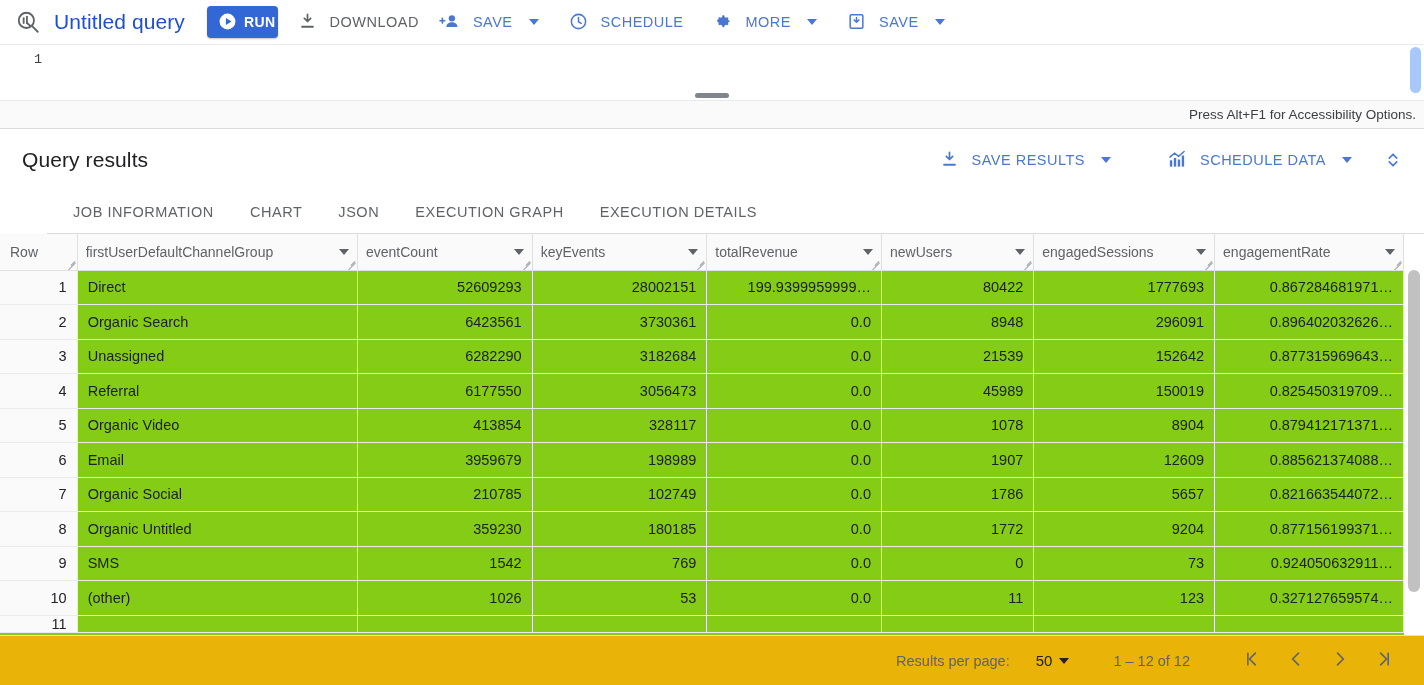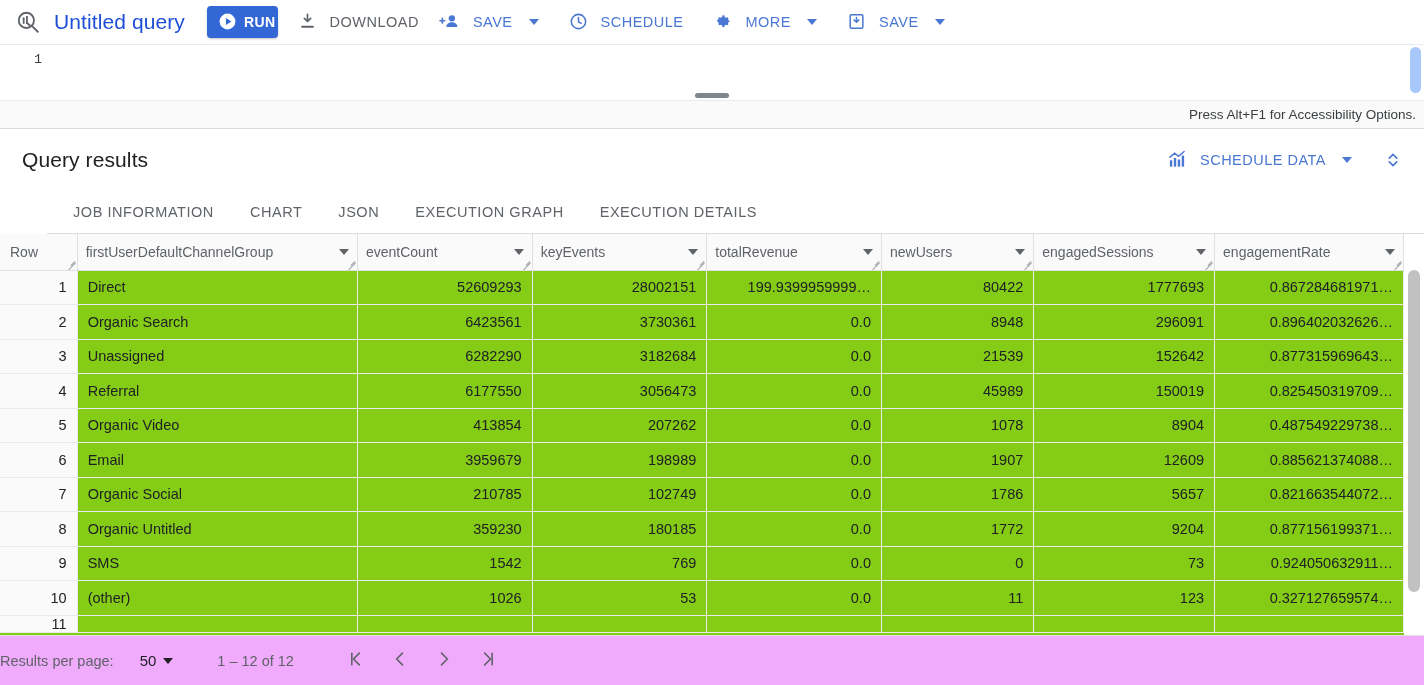--- a/index.html
+++ b/index.html
@@ -202,24 +202,24 @@
     background: #c1c1c1;
   }
   .vscroll-track {
     position: absolute; top: 0; right: 0; bottom: 0;
     width: 20px; background: #fff; border-left: 1px solid #fff;
   }
 
   
   .footer {
     height: 50px; min-height: 50px;
-    display: flex; align-items: center; 
+    display: flex; align-items: center; justify-content: flex-end;
     gap: 0; padding-right: 18px;
     border-top: 1px solid #e0e0e0;
-    background: #f0abfc;
+    background: #eab308;
     font-size: 14.5px; color: #5f6368;
   }
   .rpp-label { margin-right: 26px; }
   .rpp-select {
     display: inline-flex; align-items: center; gap: 7px;
     color: #202124; font-size: 15px; cursor: pointer;
     margin-right: 44px;
   }
   .rpp-caret {
     width: 0; height: 0;
@@ -332,20 +332,30 @@
     <div class="drag-handle"></div>
     <div class="a11y-bar">
       <span>Press Alt+F1 for Accessibility Options.</span>
     </div>
   </div>
 
   <div class="results-head">
     <div class="results-title">Query results</div>
     <div class="spacer"></div>
 
+    <button class="tb-btn">
+      <span class="ico">
+        <svg width="19" height="19" viewBox="0 0 24 24" fill="#4a77d4">
+            <path d="M12 3v9m0 0l-4-4m4 4l4-4" stroke="#4a77d4" stroke-width="2.2" fill="none" stroke-linecap="round"></path>
+            <rect x="4" y="17.5" width="16" height="2.4" rx="1"></rect>
+          </svg>
+      </span>
+      <span>SAVE RESULTS</span>
+      <span class="caret"></span>
+    </button>
 
     <div style="width:36px"></div>
 
     <button class="tb-btn">
       <span class="ico">
         <svg width="20" height="19" viewBox="0 0 24 24" fill="#4a77d4">
             <rect x="3" y="13" width="3" height="8"></rect>
             <rect x="8" y="10" width="3" height="11"></rect>
             <rect x="13" y="12" width="3" height="9"></rect>
             <rect x="18" y="7" width="3" height="14"></rect>
@@ -483,25 +493,25 @@
             <td class="num-cell">3056473</td>
             <td class="num-cell">0.0</td>
             <td class="num-cell">45989</td>
             <td class="num-cell">150019</td>
             <td class="num-cell">0.825450319709…</td>
           </tr>
           <tr>
             <td class="rowidx">5</td>
             <td class="txt">Organic Video</td>
             <td class="num-cell">413854</td>
-            <td class="num-cell">207262</td>
+            <td class="num-cell">328117</td>
             <td class="num-cell">0.0</td>
             <td class="num-cell">1078</td>
             <td class="num-cell">8904</td>
-            <td class="num-cell">0.487549229738…</td>
+            <td class="num-cell">0.879412171371…</td>
           </tr>
           <tr>
             <td class="rowidx">6</td>
             <td class="txt">Email</td>
             <td class="num-cell">3959679</td>
             <td class="num-cell">198989</td>
             <td class="num-cell">0.0</td>
             <td class="num-cell">1907</td>
             <td class="num-cell">12609</td>
             <td class="num-cell">0.885621374088…</td>

